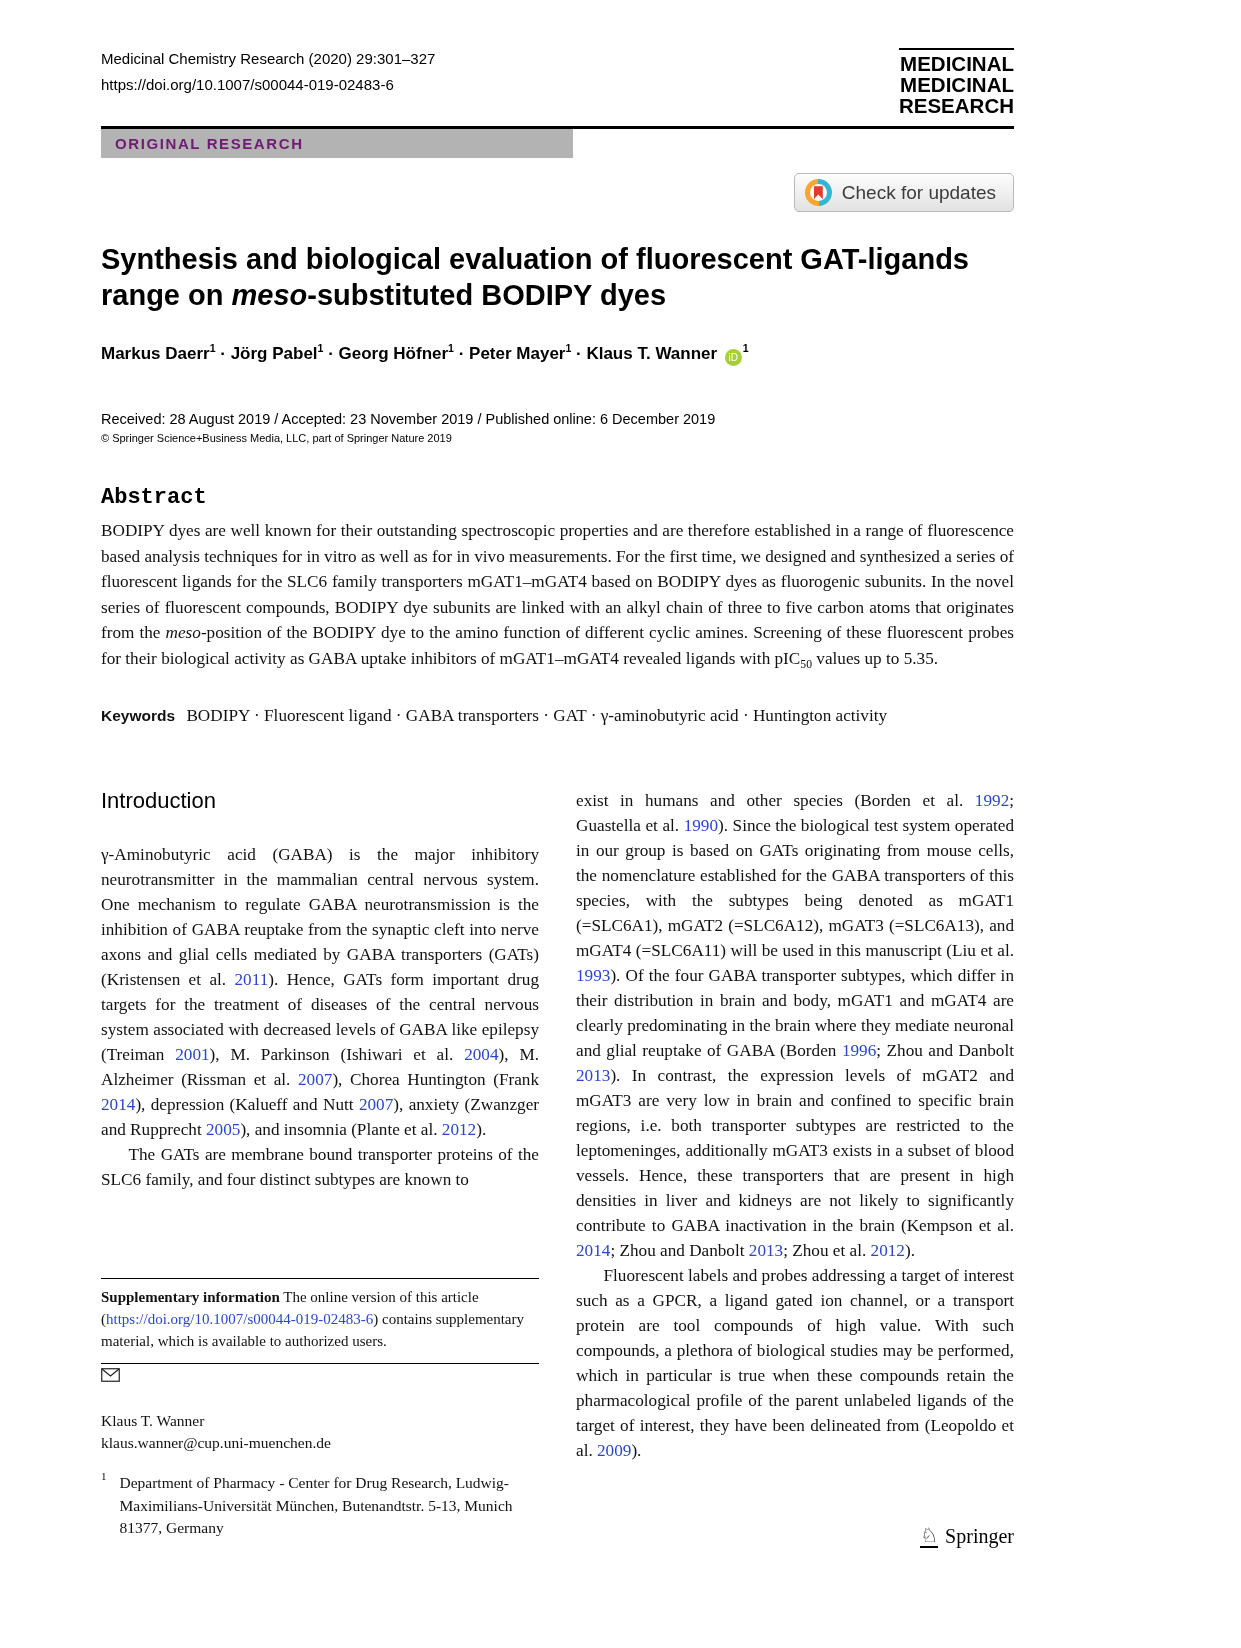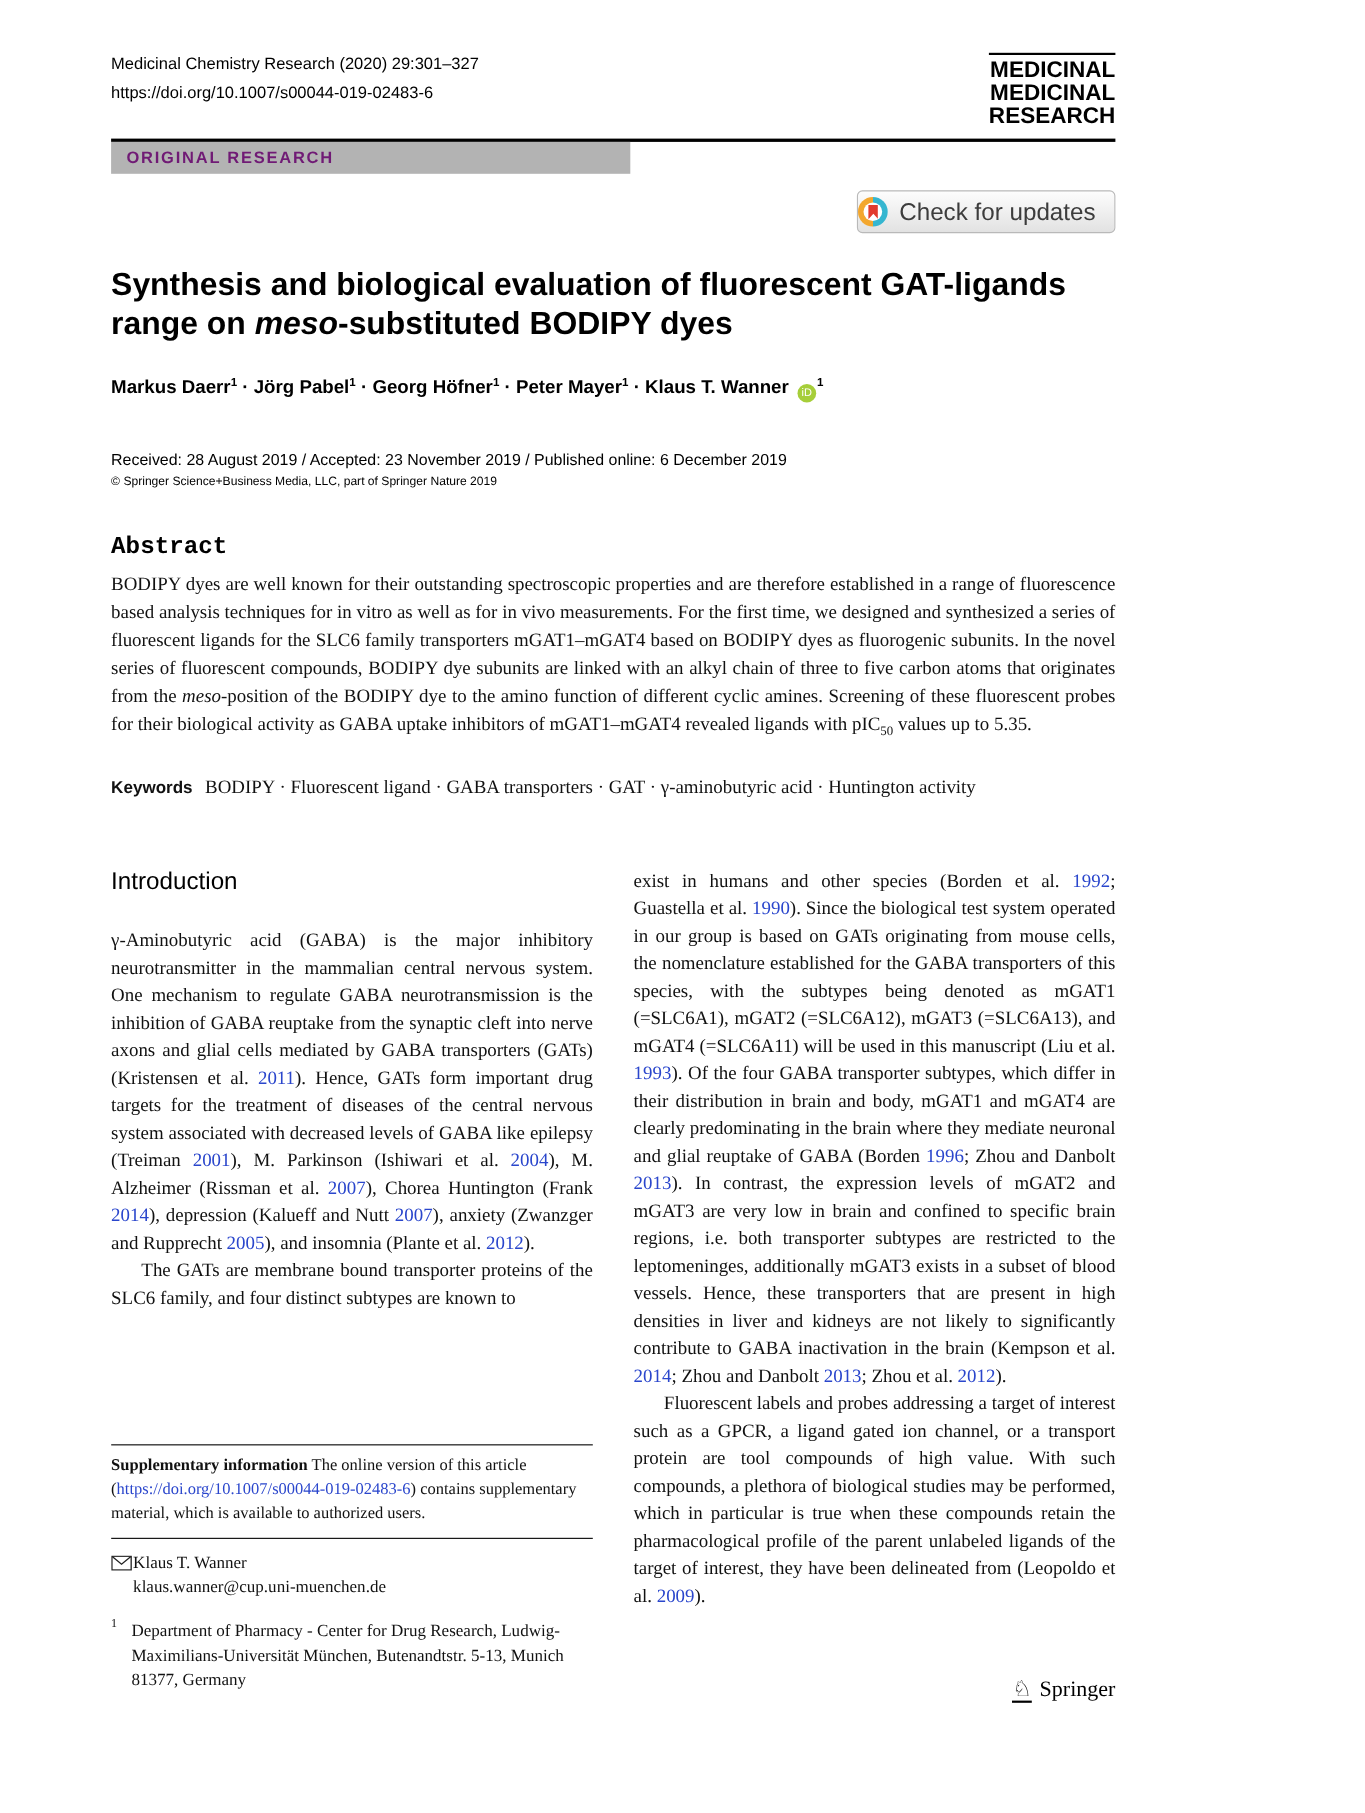--- a/index.html
+++ b/index.html
@@ -17,22 +17,22 @@
   .logo-rule { border-top: 2px solid #000; margin-bottom: 3px; }
   .black-rule { border-top: 3px solid #000; margin-top: 10px; }
   .type-bar {
     background: #b3b3b3; width: 472px; height: 29px; display: flex; align-items: center;
     padding-left: 14px; font-family: "Liberation Sans", sans-serif; font-weight: bold;
     font-size: 15px; letter-spacing: 1.6px; color: #701a75;
   }
   .check-row { display: flex; justify-content: flex-end; margin-top: 15px; }
   .check-btn {
     display: flex; align-items: center; gap: 10px; border: 1px solid #b9b9b9; border-radius: 5px;
-    background: linear-gradient(#fdfdfd, #e2e2e2); padding: 5px 17px 5px 0;
-    font-family: "Liberation Sans", sans-serif; font-size: 22px; color: #3c3c3c; cursor: pointer;
+    background: linear-gradient(#fdfdfd, #e2e2e2); padding: 5px 17px 5px 10px;
+    font-family: "Liberation Sans", sans-serif; font-size: 19px; color: #3c3c3c; cursor: pointer;
   }
   .check-icon { width: 27px; height: 27px; border-radius: 50%; flex: 0 0 auto;
     background: conic-gradient(from 180deg, #f3a72e 0 50%, #35b6d0 50% 100%);
     display: flex; align-items: center; justify-content: center; }
   .check-icon-inner { width: 17px; height: 17px; background: #fff; border-radius: 50%; display: flex; justify-content: center; }
   .bookmark { width: 9px; height: 13px; margin-top: 2px; background: #e23b2e;
     clip-path: polygon(0 0, 100% 0, 100% 100%, 50% 62%, 0 100%); }
   
   .title { font-family: "Liberation Sans", sans-serif; font-weight: bold; font-size: 29px;
     line-height: 1.24; margin: 30px 0 0 0; color: #000; }
@@ -56,21 +56,21 @@
   .columns { display: flex; gap: 37px; margin-top: 62px; height: 752px; }
   .col { width: 501px; overflow: hidden; }
   .col-left { display: flex; flex-direction: column; }
   .section-heading { font-family: "Liberation Sans", sans-serif; font-size: 22px; font-weight: normal; margin: 0 0 28px 0; color: #000; }
   .body-p { font-size: 17.2px; line-height: 25px; text-align: justify; margin: 0; }
   .indent { text-indent: 1.6em; }
   
   .footnotes { margin-top: auto; }
   .fn-rule { border-top: 1.5px solid #000; }
   .supp { margin: 8px 0 10px 0; font-size: 15px; line-height: 1.45; }
-  .correspondence { display: flex; gap: 1px; margin-top: 11px; font-size: 15.5px; line-height: 1.45; }
+  .correspondence { display: flex; gap: 28px; font-size: 15.5px; line-height: 1.45; flex-direction: column; }
   .envelope { flex: 0 0 auto; margin-top: 4px; }
   .corr-email { display: block; }
   .affiliation { display: flex; gap: 13px; margin-top: 18px; font-size: 15.5px; line-height: 1.45; }
   .aff-num { font-size: 11px; transform: translateY(-3px); }
   
   .springer-footer { position: absolute; right: 101px; bottom: 100px; display: flex; align-items: center; gap: 7px;
     font-family: "Liberation Serif", serif; font-size: 20px; color: #000; }
   .knight { font-family: "DejaVu Sans", sans-serif; font-size: 20px; line-height: 1; border-bottom: 2px solid #000; padding-bottom: 1px; }
 </style>
 </head>

